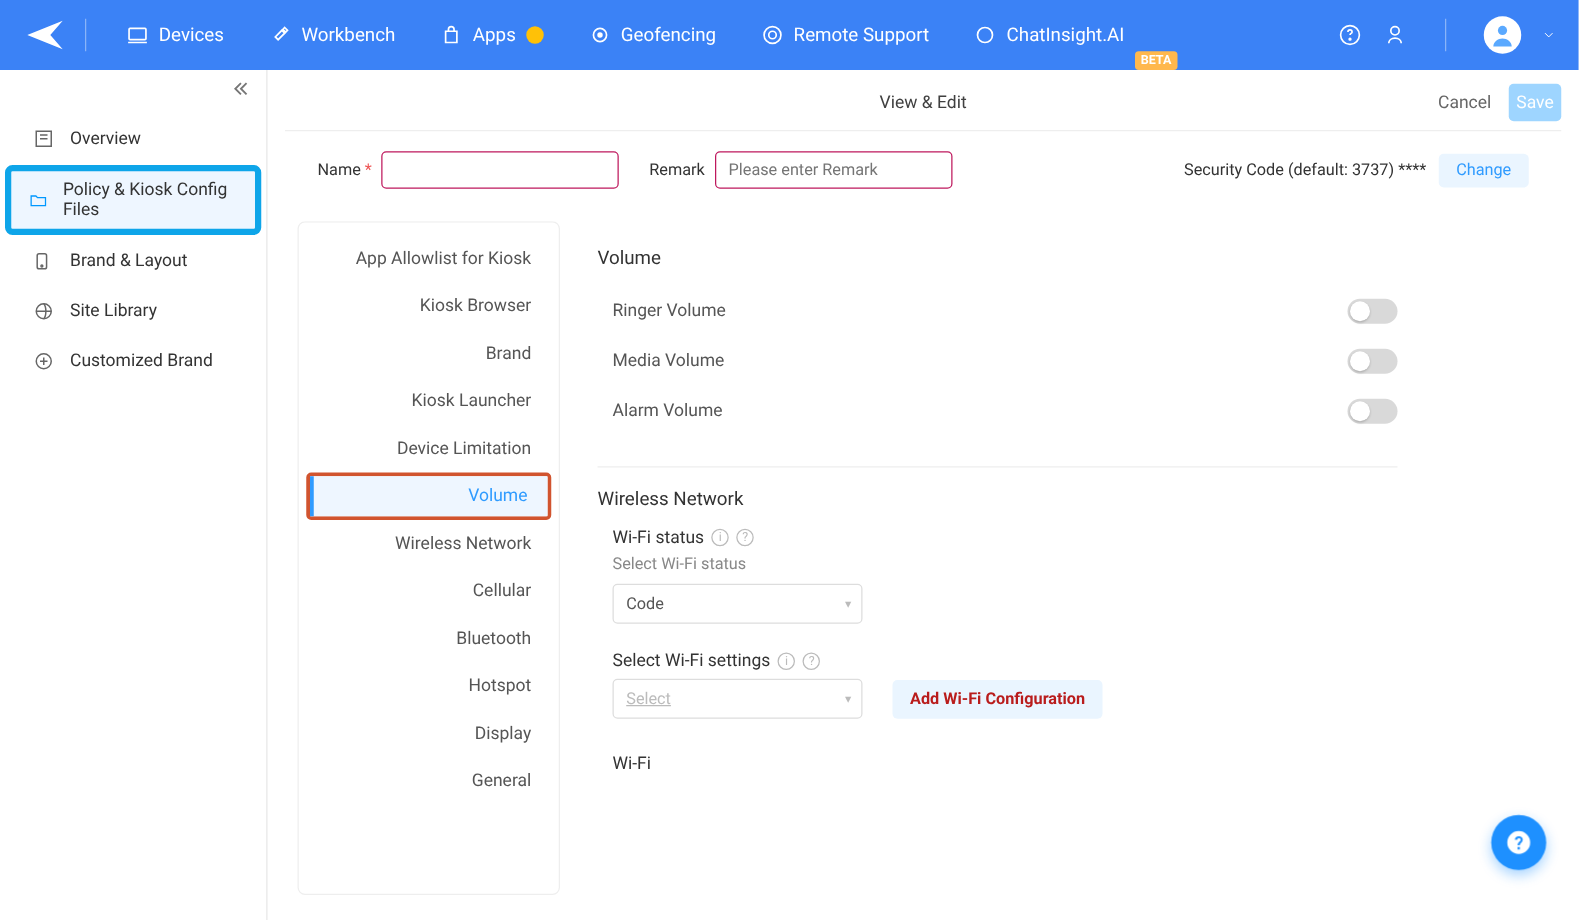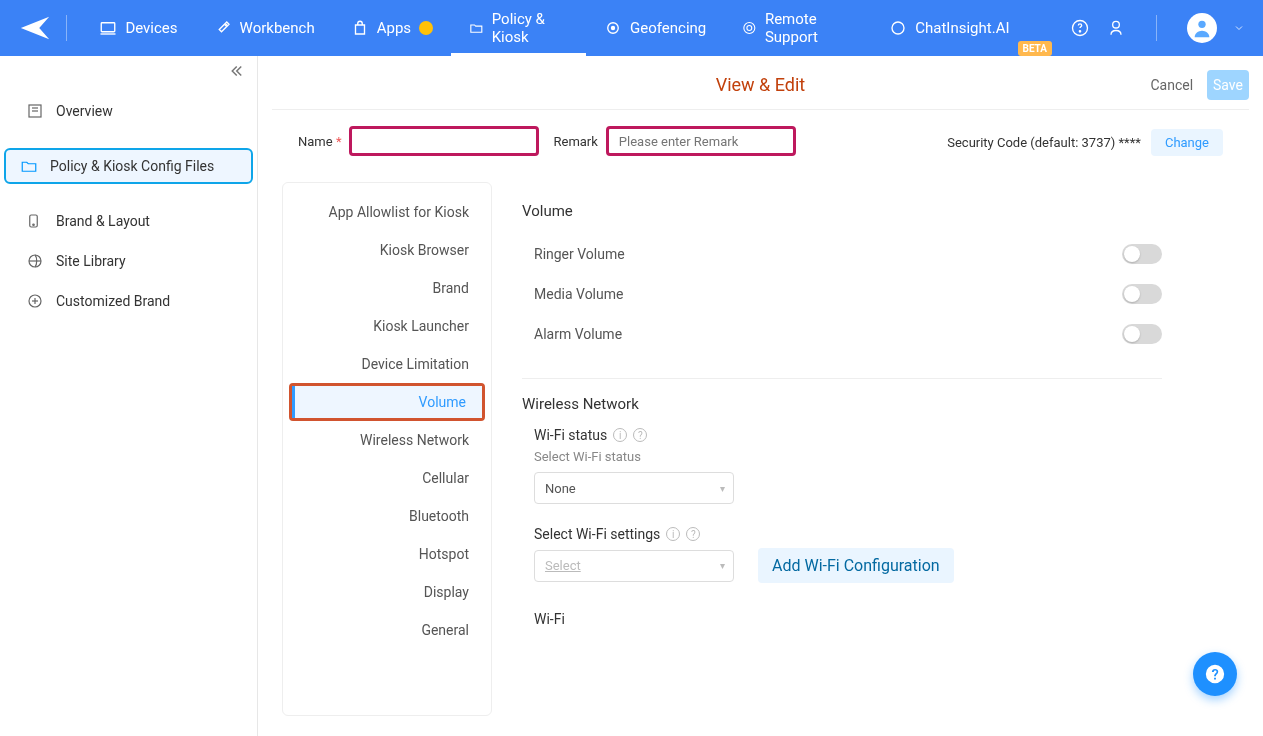--- a/index.html
+++ b/index.html
@@ -16,42 +16,42 @@
   .nav-item.active::after { content:""; position:absolute; left:0; right:0; bottom:0; height:3px; background:#fff; }
   .badge-beta { background:#ffb84d; color:#fff; font-size:10px; font-weight:700; padding:2px 5px; border-radius:3px;margin-top:40px; }
   .top-right { margin-left:auto; display:flex; align-items:center; gap:16px; }
   .top-right .ic { width:20px; height:20px; stroke:#fff; fill:none; stroke-width:1.6; cursor:pointer; }
   .avatar { width:30px; height:30px; border-radius:50%; background:#fff; display:flex; align-items:center; justify-content:center; cursor:pointer; }
 
   
   .container { display:flex; height: calc(736px - 56px); }
 
   
-  .sidebar { width:258px; border-right:1px solid #e7e7e7; padding-top:8px; position:relative; }
+  .sidebar { width:214px; border-right:1px solid #e7e7e7; padding-top:8px; position:relative; }
   .sb-collapse { position:absolute; right:12px; top:6px; cursor:pointer; color:#888; font-size:16px; }
   .sb-item { display:flex; align-items:center; gap:12px; padding:10px 18px; color:#333; cursor:pointer; border-radius:18px; margin:2px 8px;}
   .sb-item .si { width:18px; height:18px; stroke:#666; fill:none; stroke-width:1.6;}
-  .sb-item.highlighted { border:2px solid #0ea5e9; border-radius:6px; margin:18px 4px; padding:7px 14px;}
+  .sb-item.highlighted { border:5px solid #0ea5e9; border-radius:6px; margin:2px 4px; padding:7px 14px;}
   .sb-item.highlighted .si { stroke:#0098ff;}
   .sb-item.highlighted span.lbl { color:#333; }
   .sb-item.activebg { background:#eef6ff;}
 
   
   .main { flex:1; display:flex; flex-direction:column; overflow:hidden; }
   .main-header { padding:18px 26px 14px; display:flex; align-items:center; justify-content:center; position:relative; border-bottom:1px solid #eee; margin:0 14px;}
-  .main-title { font-size:18px; color:#c2410c; }
+  .main-title { font-size:14px; color:#404040; }
   .hdr-actions { position:absolute; right:0; display:flex; align-items:center; gap:14px;}
   .btn-cancel { color:#666; cursor:pointer; font-size:14px;}
   .btn-save { background:#9ed5ff; color:#fff; padding:7px 6px; border-radius:4px; cursor:pointer; border:none; font-size:14px;}
 
-  .form-row { display:flex; align-items:flex-end; gap:14px; padding:16px 26px 26px; margin:0 14px;}
+  .form-row { display:flex; align-items:center; gap:24px; padding:16px 26px 26px; margin:0 14px;}
   .fld { display:flex; align-items:center; gap:8px;}
   .fld label { font-size:13px; color:#333;}
   .req { color:#e55;}
-  .fld input { border:3px solid #be185d; border-radius:4px; padding:6px 10px; font-size:13px; width:190px; height:30px;}
+  .fld input { border:1px solid #be185d; border-radius:4px; padding:6px 10px; font-size:13px; width:190px; height:30px;}
   .sec-code { font-size:13px; color:#333; display:flex; align-items:center; gap:10px;}
   .chg-btn { background:#eaf5ff; color:#2f9bff; padding:6px 14px; border-radius:4px; border:none; cursor:pointer; font-size:13px;}
 
   .content-row { flex:1; display:flex; padding: 0 24px 20px; gap:26px; overflow:hidden;}
   .section-list { width:210px; border:1px solid #eee; border-radius:6px; padding:10px 0; overflow-y:auto; background:#fff;}
   .sec-item { padding:11px 22px; font-size:14px; color:#555; cursor:pointer;text-align:right;}
   .sec-item.active-sec { background:#eef6ff; color:#2f9bff; border-left:3px solid #2f9bff; padding-left:19px; }
   .sec-wrap { border:3px solid #d1542f; border-radius:4px; margin:0 6px; }
   .sec-wrap .sec-item { padding:8px 16px;}
 
@@ -63,21 +63,21 @@
   .toggle::after { content:""; position:absolute; left:2px; top:2px; width:16px; height:16px; background:#fff; border-radius:50%; box-shadow:0 1px 2px rgba(0,0,0,.2);}
   .hrline { border:none; border-top:1px solid #eee; margin:24px 0 16px; max-width:640px;}
   .sub { padding-left:12px;}
   .sublabel { font-size:14px; color:#333; display:flex; align-items:center; gap:6px;}
   .info-ic { width:14px; height:14px; border:1px solid #bbb; color:#bbb; border-radius:50%; display:inline-flex; align-items:center; justify-content:center; font-size:10px;}
   .hint { font-size:13px; color:#888; margin:6px 0 8px;}
   .select { border:1px solid #ddd; border-radius:4px; padding:6px 28px 6px 10px; font-size:13px; width:200px; height:32px; background:#fff; position:relative; display:flex; align-items:center; cursor:pointer; color:#555;}
   .select.disabled { color:#bbb;text-decoration:underline;}
   .select .caret { position:absolute; right:8px; color:#bbb; font-size:10px;}
   .row-inline { display:flex; align-items:center; gap:24px; margin-top:6px;}
-  .add-wifi { background:#eaf5ff; color:#0369a1; border:none; padding:8px 14px; border-radius:4px; cursor:pointer; font-size:16px;}
+  .add-wifi { background:#eaf5ff; color:#b91c1c; border:none; padding:8px 14px; border-radius:4px; cursor:pointer; font-size:13px;font-weight:bold;}
 
   .fab { position:fixed; right:26px; bottom:40px; width:44px; height:44px; border-radius:50%; background:#1e90ff; display:flex; align-items:center; justify-content:center; cursor:pointer; box-shadow:0 4px 10px rgba(30,144,255,.4);}
   .fab svg { width:22px; height:22px; fill:#fff;}
 </style>
 </head>
 <body>
 
 <div class="topnav">
   <div class="logo">
     <svg viewBox="0 0 24 24" width="34" height="34">
@@ -100,26 +100,20 @@
         </svg>
       <span>Workbench</span>
     </div>
     <div class="nav-item">
       <svg class="nicon" viewBox="0 0 24 24">
           <path d="M6 8h12v12H6z"></path>
           <path d="M9 8V6a3 3 0 016 0v2"></path>
         </svg>
       <span>Apps</span>
       <span class="apps-badge"></span>
-    </div>
-    <div class="nav-item active">
-      <svg class="nicon" viewBox="0 0 24 24">
-          <path d="M3 7h6l2 2h10v10H3z"></path>
-        </svg>
-      <span>Policy &amp; Kiosk</span>
     </div>
     <div class="nav-item">
       <svg class="nicon" viewBox="0 0 24 24">
           <circle cx="12" cy="12" r="7"></circle>
           <circle cx="12" cy="12" r="2" fill="#fff"></circle>
         </svg>
       <span>Geofencing</span>
     </div>
     <div class="nav-item">
       <svg class="nicon" viewBox="0 0 24 24">
@@ -270,21 +264,21 @@
 
         <div class="group-title">Wireless Network</div>
         <div class="sub">
           <div class="sublabel">
             <span>Wi-Fi status</span>
             <span class="info-ic">i</span>
             <span class="info-ic">?</span>
           </div>
           <div class="hint">Select Wi-Fi status</div>
           <div class="select">
-            <span>None</span>
+            <span>Code</span>
               <span class="caret">▾</span>
           </div>
 
           <div style="height:22px"></div>
           <div class="sublabel">
             <span>Select Wi-Fi settings</span>
             <span class="info-ic">i</span>
             <span class="info-ic">?</span>
           </div>
           <div class="row-inline">

